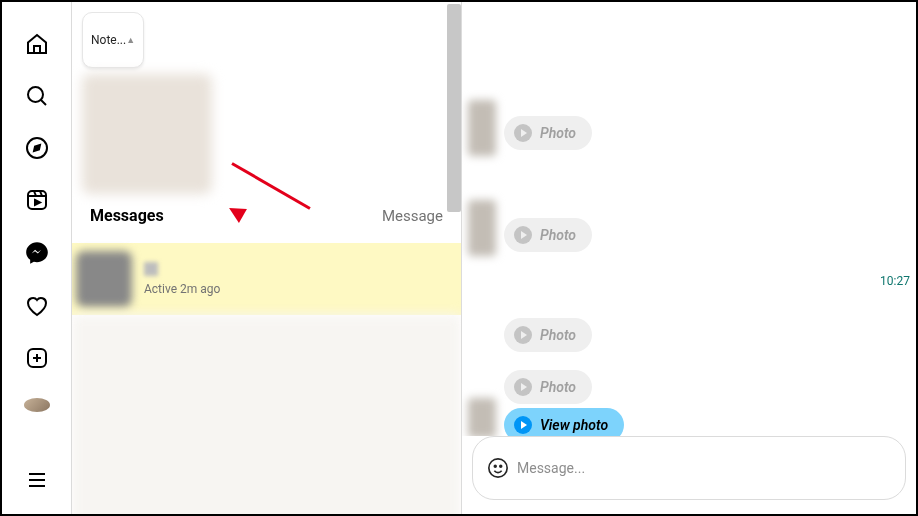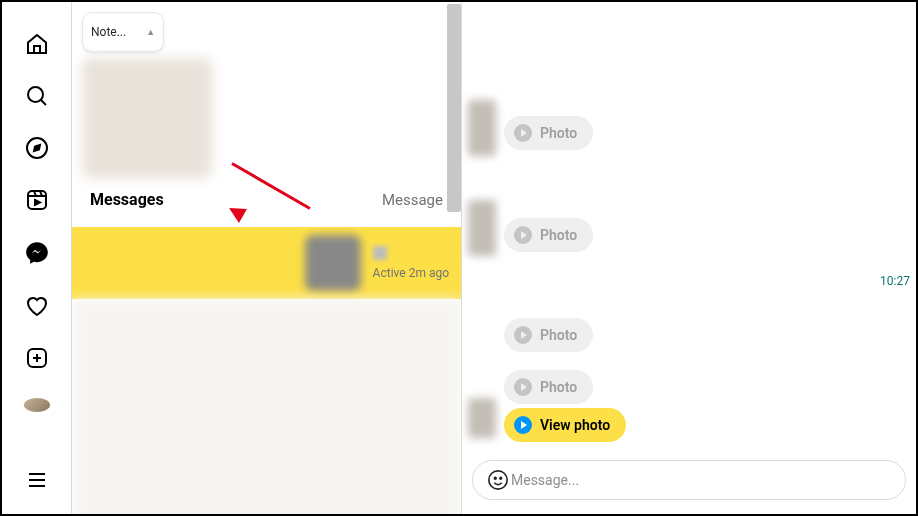--- a/index.html
+++ b/index.html
@@ -4,45 +4,45 @@
 <style>
   * { box-sizing: border-box; margin: 0; padding: 0; font-family: -apple-system, BlinkMacSystemFont, "Segoe UI", Roboto, Helvetica, Arial, sans-serif; }
   body { width: 918px; height: 516px; border: 2px solid #000; display: flex; overflow: hidden; background: #fff; }
   .nav { width: 70px; border-right: 1px solid #dbdbdb; display: flex; flex-direction: column; align-items: center; padding-top: 30px; gap: 28px; flex-shrink: 0; }
   .nav .icon-btn { width: 26px; height: 26px; display: flex; align-items: center; justify-content: center; cursor: pointer; }
   .nav .avatar { width: 26px; height: 26px; border-radius: 50%; background: linear-gradient(135deg,#c7b299,#8a7560); cursor: pointer; }
   .nav .spacer { flex: 1; }
   .dm-col { width: 390px; border-right: 1px solid #dbdbdb; position: relative; flex-shrink: 0; display:flex; flex-direction:column; }
   .dm-scroll { overflow:hidden; position:relative; flex:1; }
   .note-card { margin: 10px 0 0 10px; width: 140px; }
-  .note-bubble { background:#fff; border:1px solid #e6e6e6; border-radius:10px; padding:12px 8px; font-size:12px; color:#262626; display:flex; align-items:center; gap:20px; width:fit-content; box-shadow:0 2px 3px rgba(0,0,0,0.08); }
+  .note-bubble { background:#fff; border:1px solid #e6e6e6; border-radius:10px; padding:20px 8px; font-size:12px; color:#262626; display:flex; align-items:center; gap:0; width:fit-content; box-shadow:0 2px 3px rgba(0,0,0,0.08); }
   .note-bubble .chev { font-size:9px; color:#8e8e8e; }
   .story-avatar { width:130px; height:120px; border-radius:8px; background:#e9e2da; filter:blur(6px); margin-top:6px; }
   .section-head { display:flex; justify-content:space-between; align-items:center; padding:12px 18px 18px 18px; }
   .section-head .title { font-weight:700; font-size:16px; }
   .section-head .req { font-size:15px; color:#737373; cursor:pointer; }
-  .convo-item { display:flex; align-items:center; gap:12px; padding:8px 12px; background:#fde047; cursor:pointer; position:relative;justify-content:flex-end; }
+  .convo-item { display:flex; align-items:center; gap:12px; padding:8px 4px; background:#fef9c3; cursor:pointer; position:relative; }
   .convo-avatar { width:56px; height:56px; border-radius:8px; background:#888; filter:blur(4px); flex-shrink:0; }
   .convo-meta .name-blur { width:14px; height:14px; background:#bdbdbd; filter:blur(2px); margin-bottom:6px; }
   .convo-meta .status { font-size:12px; color:#737373; }
   .list-blur { height:240px; margin:0; background:#f7f5f2; filter:blur(6px); }
   .dm-scrollbar { position:absolute; top:2px; right:0; width:14px; height:208px; background:#c7c7c7; border-radius:2px; }
   .chat-col { flex:1; display:flex; flex-direction:column; position:relative; }
   .chat-body { flex:1; overflow:hidden; position:relative; }
-  .msg-row { display:flex; align-items:flex-end; gap:8px; position:absolute; left:6px; }
+  .msg-row { display:flex; align-items:flex-end; gap:8px; position:absolute; left:6px;font-style:italic; }
   .photo-pill { display:flex; align-items:center; gap:8px; background:#efefef; color:#a0a0a0; font-weight:600; font-size:14px; padding:8px 16px 8px 10px; border-radius:22px; }
   .photo-pill .dot { width:18px; height:18px; border-radius:50%; background:#c4c4c4; position:relative; display:flex; align-items:center; justify-content:center; }
   .photo-pill .dot::after { content:""; width:0; height:0; border-left:6px solid #efefef; border-top:4px solid transparent; border-bottom:4px solid transparent; margin-left:2px; }
-  .view-pill { background:#fde047; color:#000; font-weight:600; }
+  .view-pill { background:#7dd3fc; color:#000; font-weight:600; }
   .view-pill .dot { background:#0095f6; }
   .view-pill .dot::after { border-left-color:#fff; }
   .timestamp { position:absolute; right:6px; top:272px; font-size:12px; color:#0f766e; }
   .msg-thumb-col { position:absolute; left:6px; width:30px; }
   .msg-thumb { width:28px; height:56px; background:#c3bdb5; filter:blur(4px); border-radius:4px; margin-bottom:44px; }
-  .composer { display:flex; align-items:center; gap:2px; margin:0 10px 14px 10px; border:1px solid #dbdbdb; border-radius:22px; padding:8px 14px; }
+  .composer { display:flex; align-items:center; gap:8px; margin:0 10px 14px 10px; border:1px solid #dbdbdb; border-radius:22px; padding:20px 14px; }
   .composer input { border:none; outline:none; font-size:14px; flex:1; color:#262626; }
   .composer input::placeholder { color:#8e8e8e; }
   
   .arrow { position:absolute; left:160px; top:160px; pointer-events:none; }
   .arrow-line { width:90px; height:3px; background:#e3001b; transform:rotate(30deg); transform-origin:left center; }
   .arrow-head { position:absolute; left:-4px; top:42px; width:0; height:0; border-right:16px solid #e3001b; border-top:8px solid transparent; border-bottom:8px solid transparent; transform:rotate(30deg); }
   svg { display:block; }
 </style>
 </head>
 <body>

